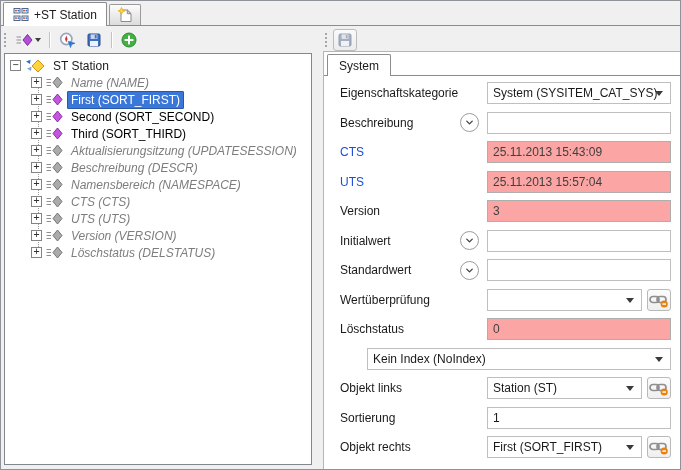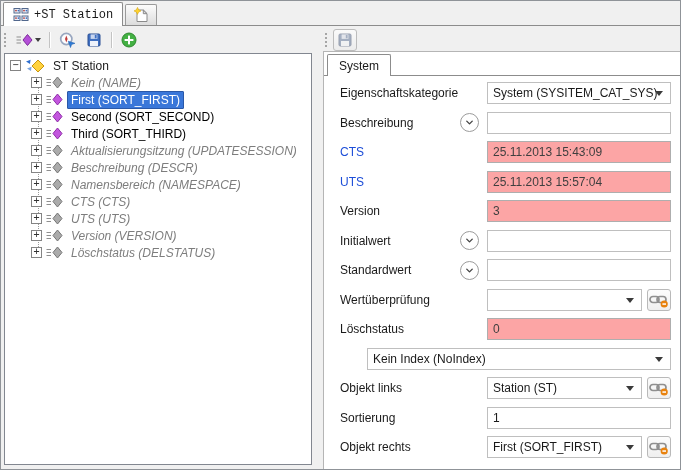--- a/index.html
+++ b/index.html
@@ -5,21 +5,21 @@
   html,body{margin:0;padding:0;background:#d4d4d4;}
   #app{position:relative;width:681px;height:470px;box-sizing:border-box;
        background:#f0f0f0;border:1px solid #8f9398;overflow:hidden;
        font-family:"Liberation Sans", sans-serif;font-size:12px;color:#1a1a1a;}
 
   
   .tabstrip{position:absolute;top:0;left:0;right:0;height:25px;box-sizing:border-box;
             border-bottom:1px solid #8c8c8c;display:flex;align-items:flex-end;padding-left:2px;}
   .tab-active{height:24px;margin-bottom:-1px;position:relative;z-index:2;background:#fff;
               border:1px solid #8c8c8c;border-bottom:none;border-radius:2px 2px 0 0;
-              display:flex;align-items:center;gap:5px;padding:0 9px;box-sizing:border-box;font-family:Liberation Mono, monospace;}
+              display:flex;align-items:center;gap:5px;padding:0 9px;box-sizing:border-box;}
   .tab-inactive{height:21px;margin-left:2px;background:linear-gradient(#fcfcfc,#dcdcdc);
               border:1px solid #9a9a9a;border-bottom:none;border-radius:2px 2px 0 0;
               display:flex;align-items:center;padding:0 7px;box-sizing:border-box;}
 
   
   .toolbar{position:absolute;top:27px;height:23px;display:flex;align-items:center;gap:3px;}
   .ltoolbar{left:2px;}
   .rtoolbar{left:323px;}
   .grip{width:4px;height:16px;margin-right:2px;
         background-image:radial-gradient(circle,#a6a6a6 1px,transparent 1.2px);
@@ -190,21 +190,21 @@
           <span class="prop-icon">
             <svg width="17" height="13" viewBox="0 0 17 13">
               <g stroke="#8f8f8f" stroke-width="1">
                 <line x1="0.5" y1="3.5" x2="5" y2="3.5"></line>
                 <line x1="0.5" y1="6.5" x2="5" y2="6.5"></line>
                 <line x1="0.5" y1="9.5" x2="5" y2="9.5"></line>
               </g>
               <path d="M11.5 1 L16 6.5 L11.5 12 L7 6.5 Z" fill="#ababab" stroke="#757575"></path>
             </svg>
           </span>
-          <span class="tree-label sys">Kein (NAME)</span>
+          <span class="tree-label sys">Name (NAME)</span>
         </div>
         <div class="tree-row">
           <span class="expand-box">+</span>
           <span class="prop-icon">
             <svg width="17" height="13" viewBox="0 0 17 13">
               <g stroke="#8f8f8f" stroke-width="1">
                 <line x1="0.5" y1="3.5" x2="5" y2="3.5"></line>
                 <line x1="0.5" y1="6.5" x2="5" y2="6.5"></line>
                 <line x1="0.5" y1="9.5" x2="5" y2="9.5"></line>
               </g>

